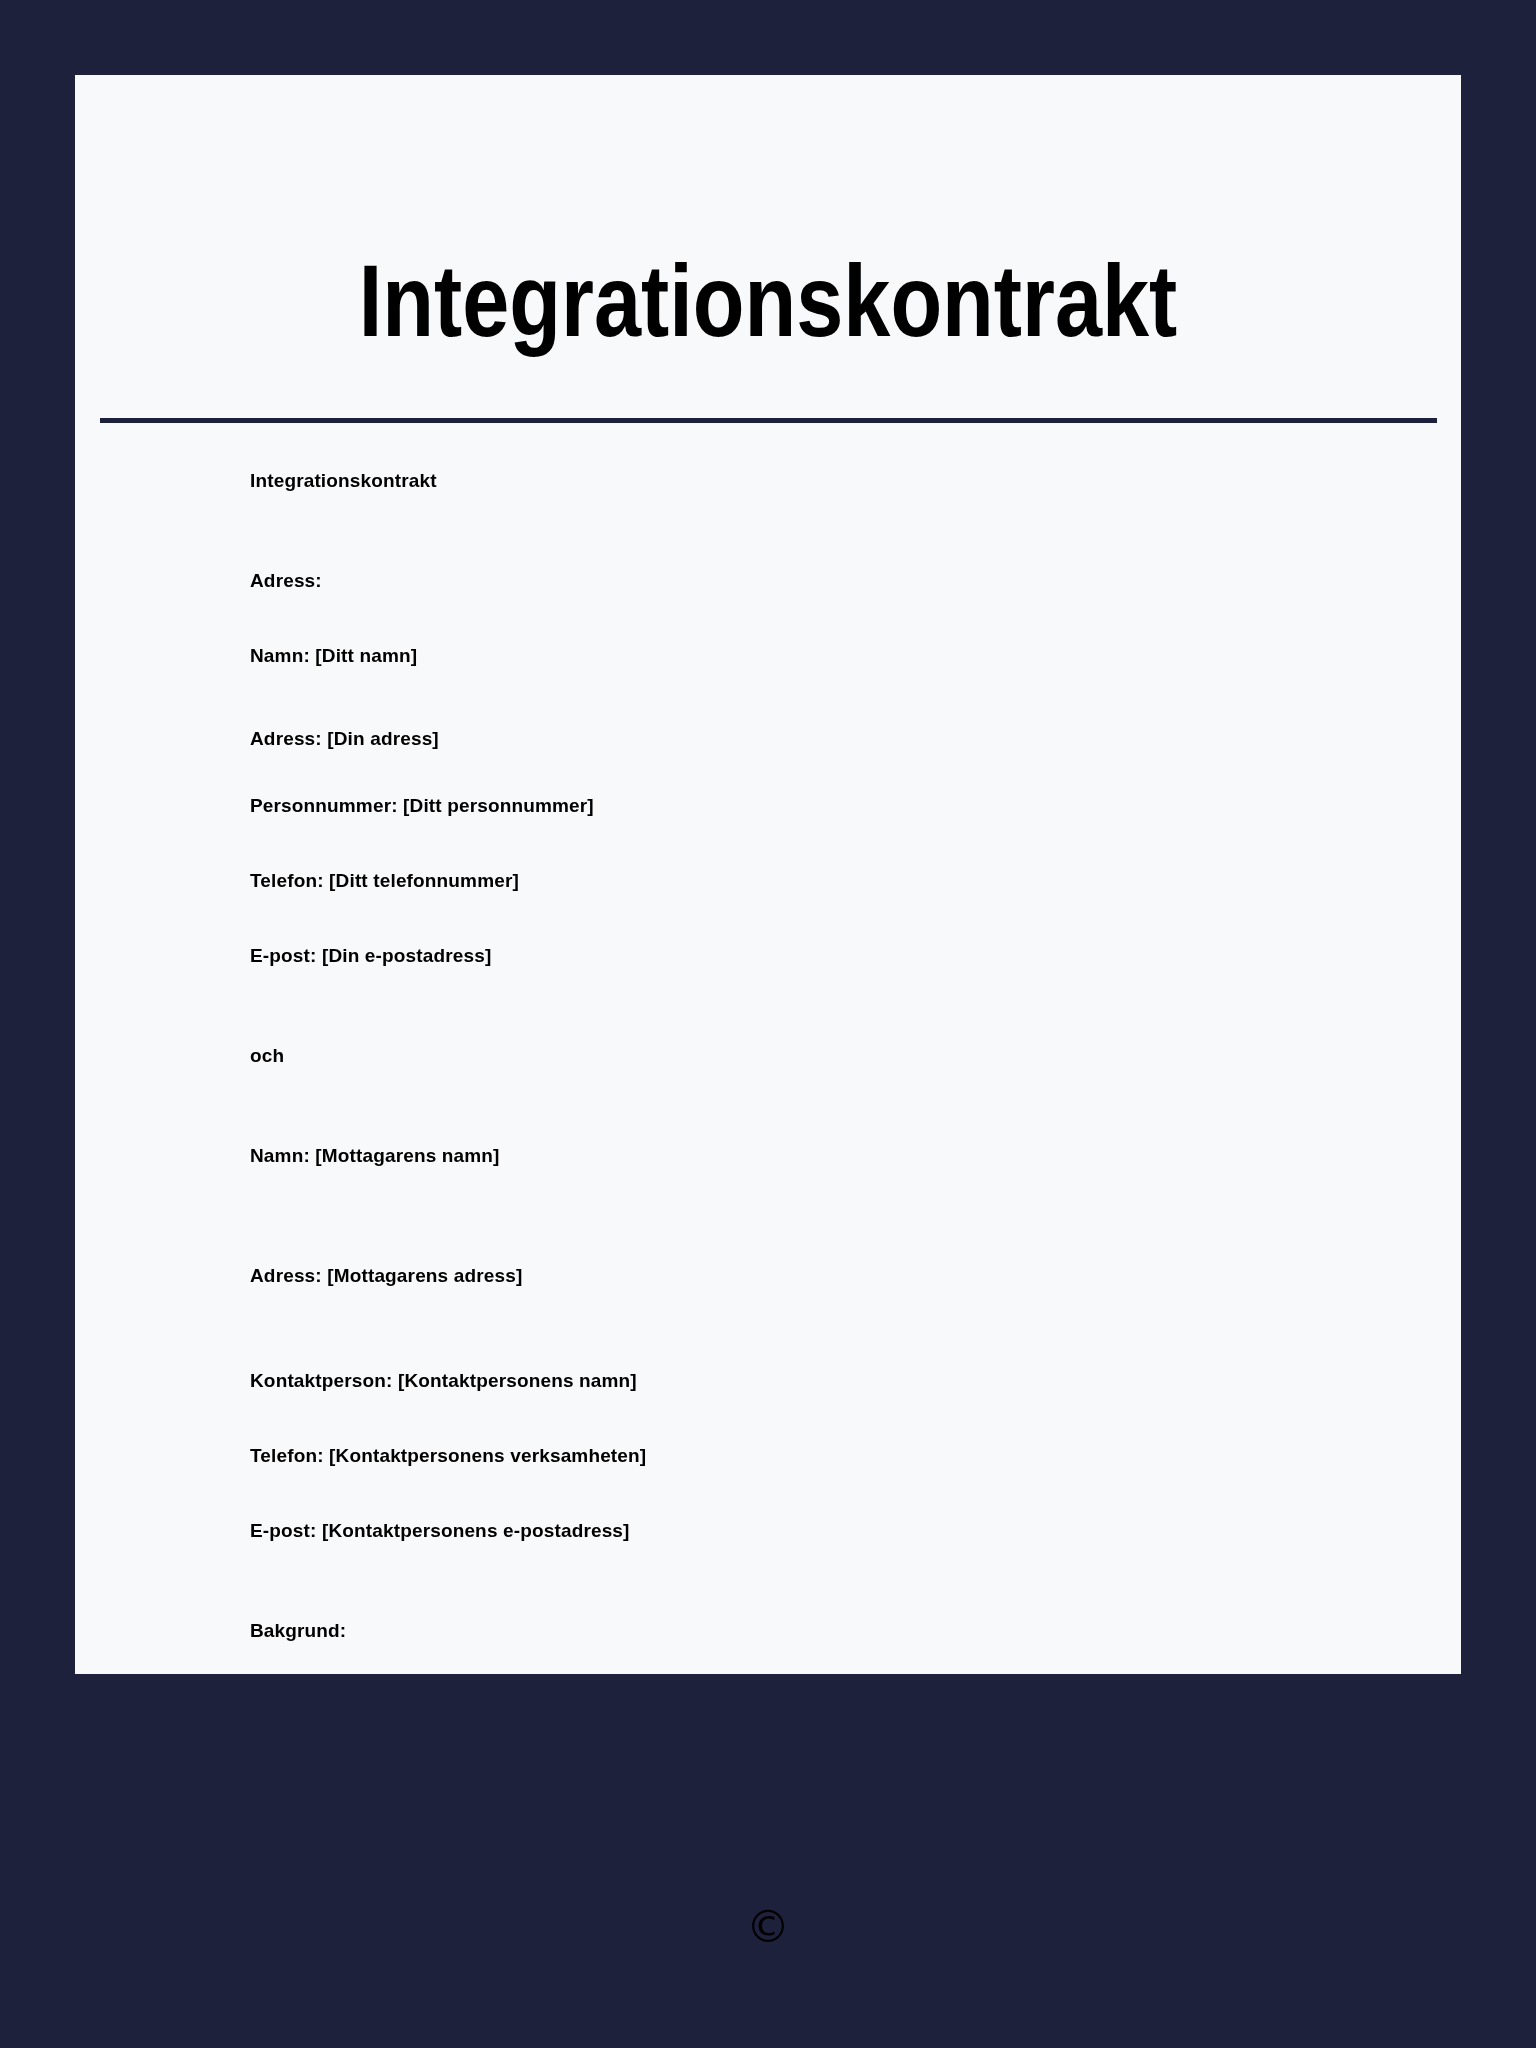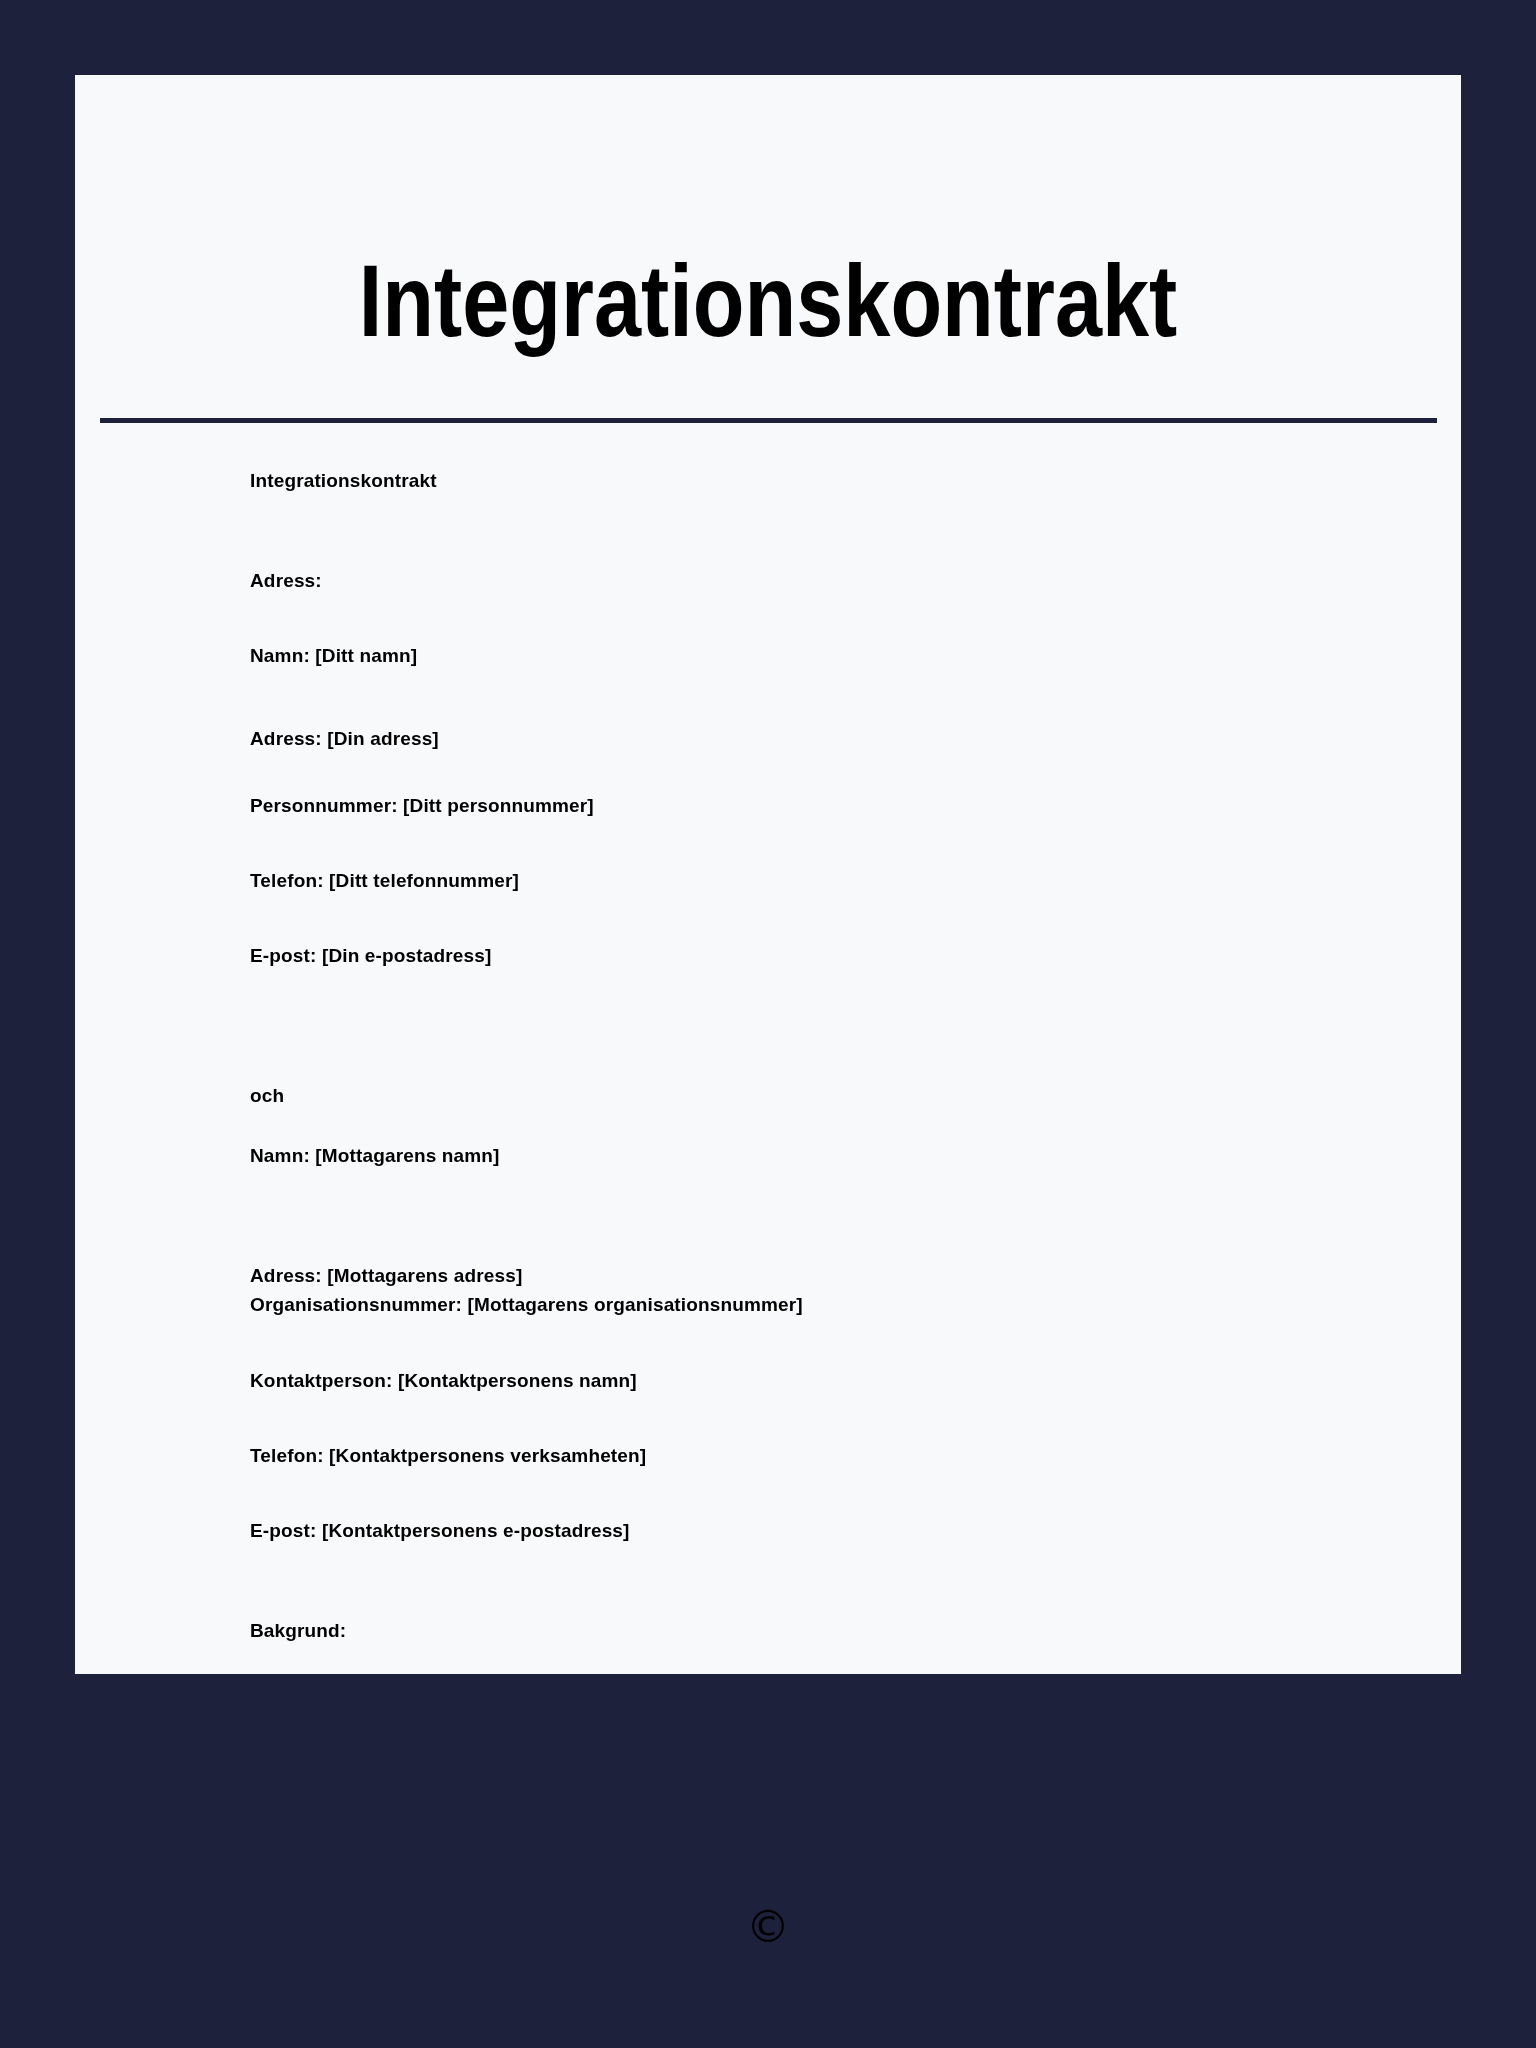--- a/index.html
+++ b/index.html
@@ -97,25 +97,24 @@
   <p class="line" style="top:393px;">Integrationskontrakt</p>
 
   <p class="line" style="top:493px;">Adress:</p>
 
   <p class="line" style="top:568px;">Namn: [Ditt namn]</p>
   <p class="line" style="top:643px;margin-top:8px;">Adress: [Din adress]</p>
   <p class="line" style="top:718px;">Personnummer: [Ditt personnummer]</p>
   <p class="line" style="top:793px;">Telefon: [Ditt telefonnummer]</p>
   <p class="line" style="top:868px;">E-post: [Din e-postadress]</p>
 
-  <p class="line" style="top:968px;margin-top:40px;">och</p>
+  <p class="line" style="top:968px;">och</p>
 
   <p class="line" style="top:1068px;text-align:center;">Namn: [Mottagarens namn]</p>
   <p class="line" style="top:1143px;margin-top:45px;">Adress: [Mottagarens adress]</p>
-  <p class="line" style="top:1217px;">Organisationsnummer: [Mottagarens organisationsnummer]</p>
   <p class="line" style="top:1293px;">Kontaktperson: [Kontaktpersonens namn]</p>
   <p class="line" style="top:1368px;">Telefon: [Kontaktpersonens verksamheten]</p>
   <p class="line" style="top:1443px;">E-post: [Kontaktpersonens e-postadress]</p>
 
   <p class="line" style="top:1543px;">Bakgrund:</p>
 
 
   <div class="copyright">©</div>
 
 </div>

